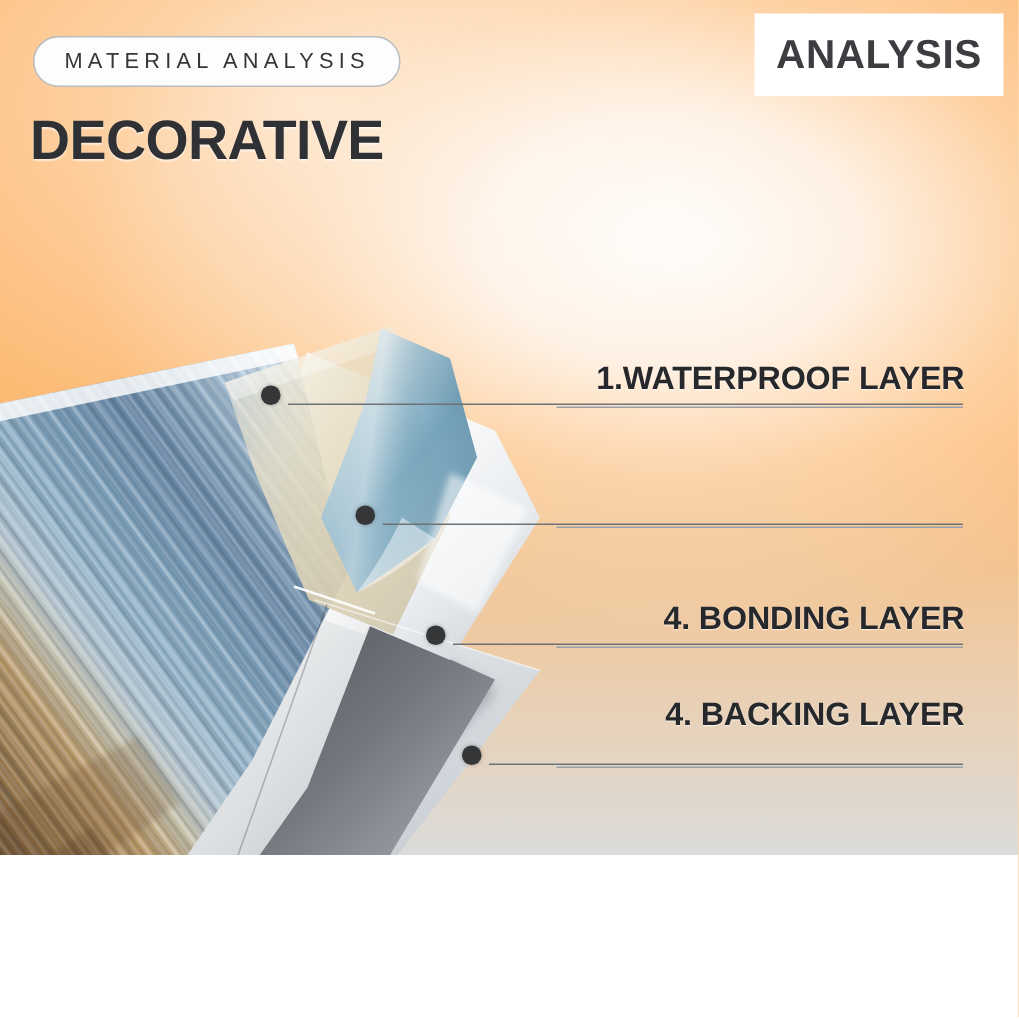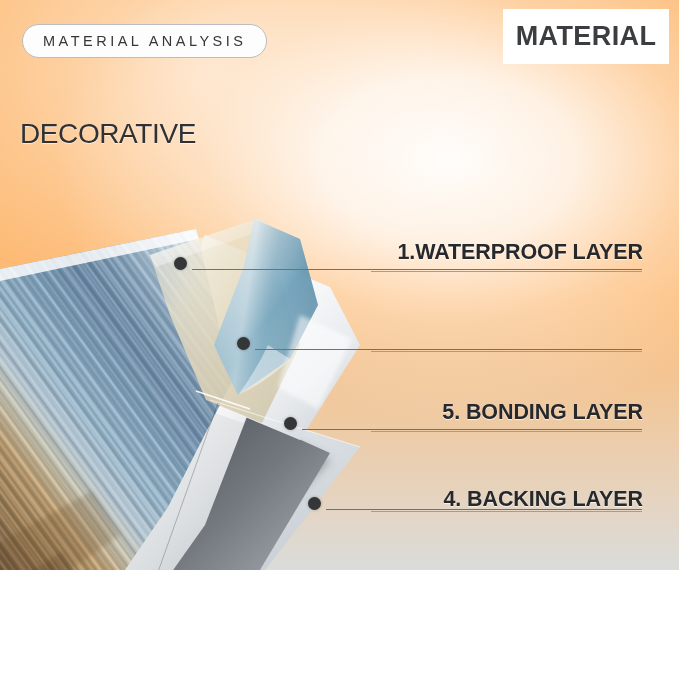--- a/index.html
+++ b/index.html
@@ -54,28 +54,27 @@
     border-radius:18px;
     font-size:14.5px;
     font-weight:400;
     letter-spacing:3.5px;
     color:#343638;
     white-space:nowrap;
   }
 
   .headline {
     position:absolute; left:20px; top:70px;
-    font-size:28px;
-    font-weight:400;
+    font-size:37px;
+    font-weight:700;
     line-height:47px;
     letter-spacing:-0.4px;
     color:#2f3134;
     white-space:nowrap;
     text-shadow:0 1px 1px rgba(255,255,255,0.6);
-    margin-top:40px;
   }
   .headline .l2 { letter-spacing:-0.2px; }
 
   .logo-box {
     position:absolute; left:503px; top:9px;
     width:166px; height:55px;
     background:#ffffff;
     display:flex; align-items:center; justify-content:center;
   }
   .logo-text {
@@ -131,21 +130,21 @@
 
   <div class="badge">
     <span>MATERIAL ANALYSIS</span>
   </div>
 
   <div class="headline">
     <div class="l1">DECORATIVE</div>
   </div>
 
   <div class="logo-box">
-    <span class="logo-text">MATERIAL</span>
+    <span class="logo-text">ANALYSIS</span>
   </div>
 
   <div class="artwork">
     <svg width="480" height="484" viewBox="0 0 480 484" xmlns="http://www.w3.org/2000/svg">
       <defs>
 
         <linearGradient id="gPhoto" x1="0.82" y1="0" x2="0.12" y2="1">
           <stop offset="0.00" stop-color="#ccdde8"></stop>
           <stop offset="0.07" stop-color="#9bb8cf"></stop>
           <stop offset="0.17" stop-color="#6c8fac"></stop>
@@ -299,24 +298,24 @@
   </div>
   <div class="rule" style="left:371px; top:271px; width:271px;"></div>
 
   <div class="dot" style="left:237px; top:337px;"></div>
   <div class="connector" style="left:255px; top:349px; width:387px;"></div>
   <div class="rule" style="left:371px; top:351px; width:271px;"></div>
 
   <div class="dot" style="left:284px; top:417px;"></div>
   <div class="connector" style="left:302px; top:429px; width:340px;"></div>
   <div class="callout-label" style="top:400px;">
-    <span>5. BONDING LAYER</span>
+    <span>4. BONDING LAYER</span>
   </div>
   <div class="rule" style="left:371px; top:431px; width:271px;"></div>
 
   <div class="dot" style="left:308px; top:497px;"></div>
   <div class="connector" style="left:326px; top:509px; width:316px;"></div>
-  <div class="callout-label" style="top:487px;">
+  <div class="callout-label" style="top:464px;">
     <span>4. BACKING LAYER</span>
   </div>
   <div class="rule" style="left:371px; top:511px; width:271px;"></div>
 
 </div>
 
 </body></html>

